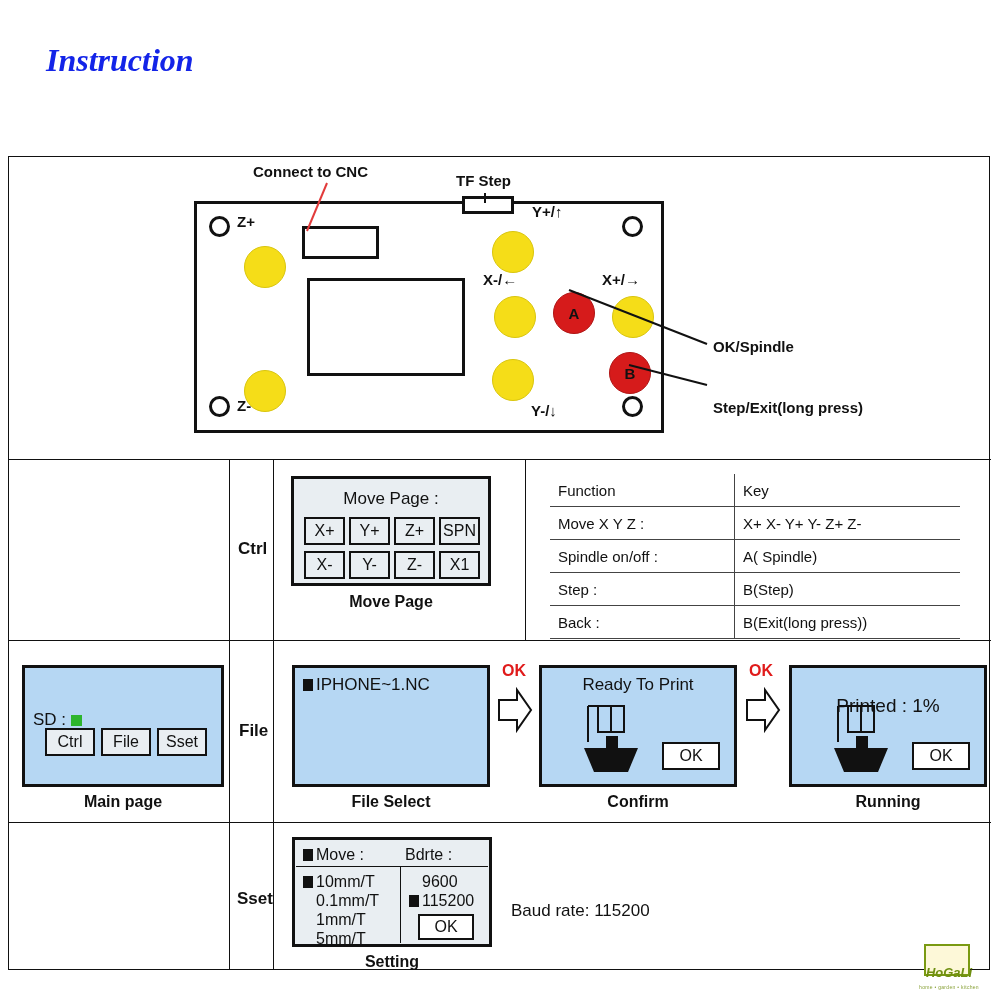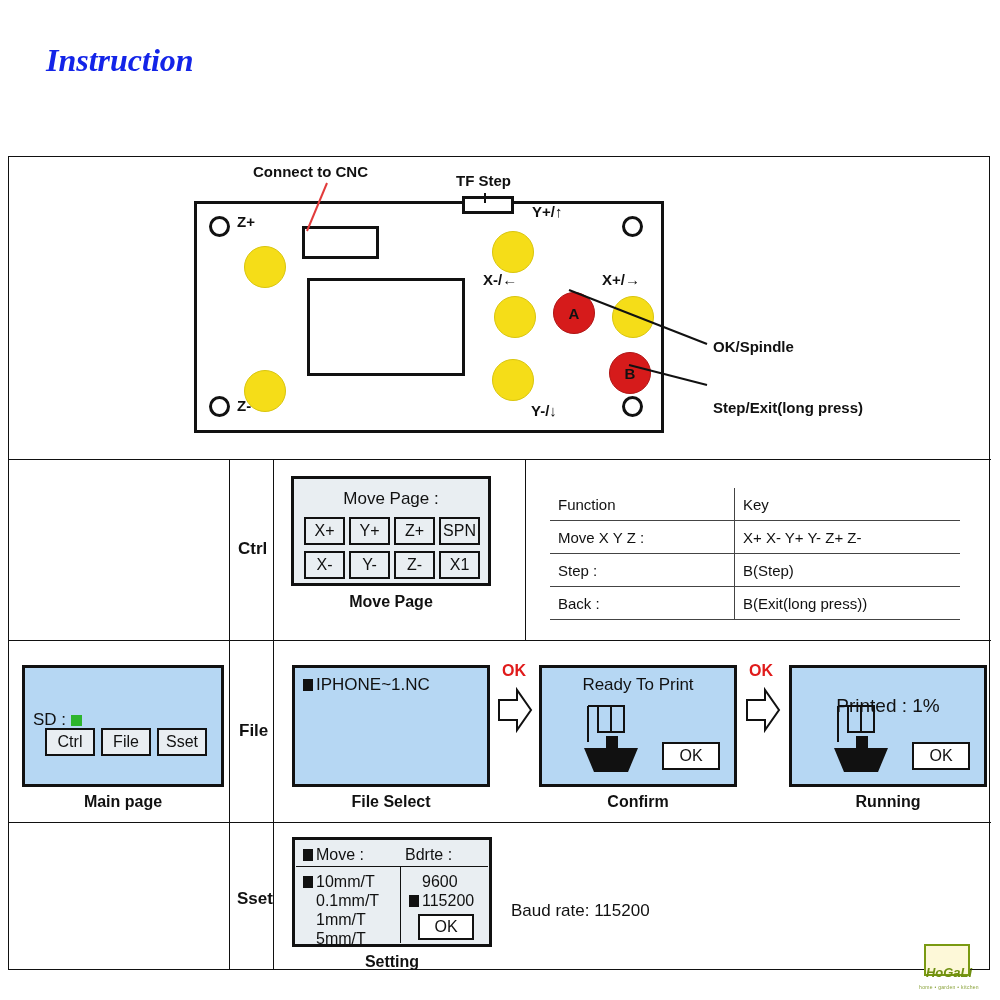--- a/index.html
+++ b/index.html
@@ -133,29 +133,33 @@
       </div>
       <div class="grid2" style="left:10px;top:72px;width:176px;">
         <div class="btn">X-</div>
         <div class="btn">Y-</div>
         <div class="btn">Z-</div>
         <div class="btn">X1</div>
       </div>
     </div>
     <div class="caption" style="left:282px;top:133px;width:200px;">Move Page</div>
 
-    <table class="ktable" style="left:541px;top:28px;width:410px;">
+    <table class="ktable" style="left:541px;top:14px;width:410px;">
       <tbody>
           <tr>
         <td class="c1">Function</td>
         <td>Key</td>
       </tr>
       <tr>
         <td class="c1">Move X Y Z :</td>
         <td>X+  X-  Y+  Y-  Z+  Z-</td>
+      </tr>
+      <tr>
+        <td class="c1">Spindle on/off :</td>
+        <td>A( Spindle)</td>
       </tr>
       <tr>
         <td class="c1">Step :</td>
         <td>B(Step)</td>
       </tr>
       <tr>
         <td class="c1">Back :</td>
         <td>B(Exit(long press))</td>
       </tr>
     </tbody>

